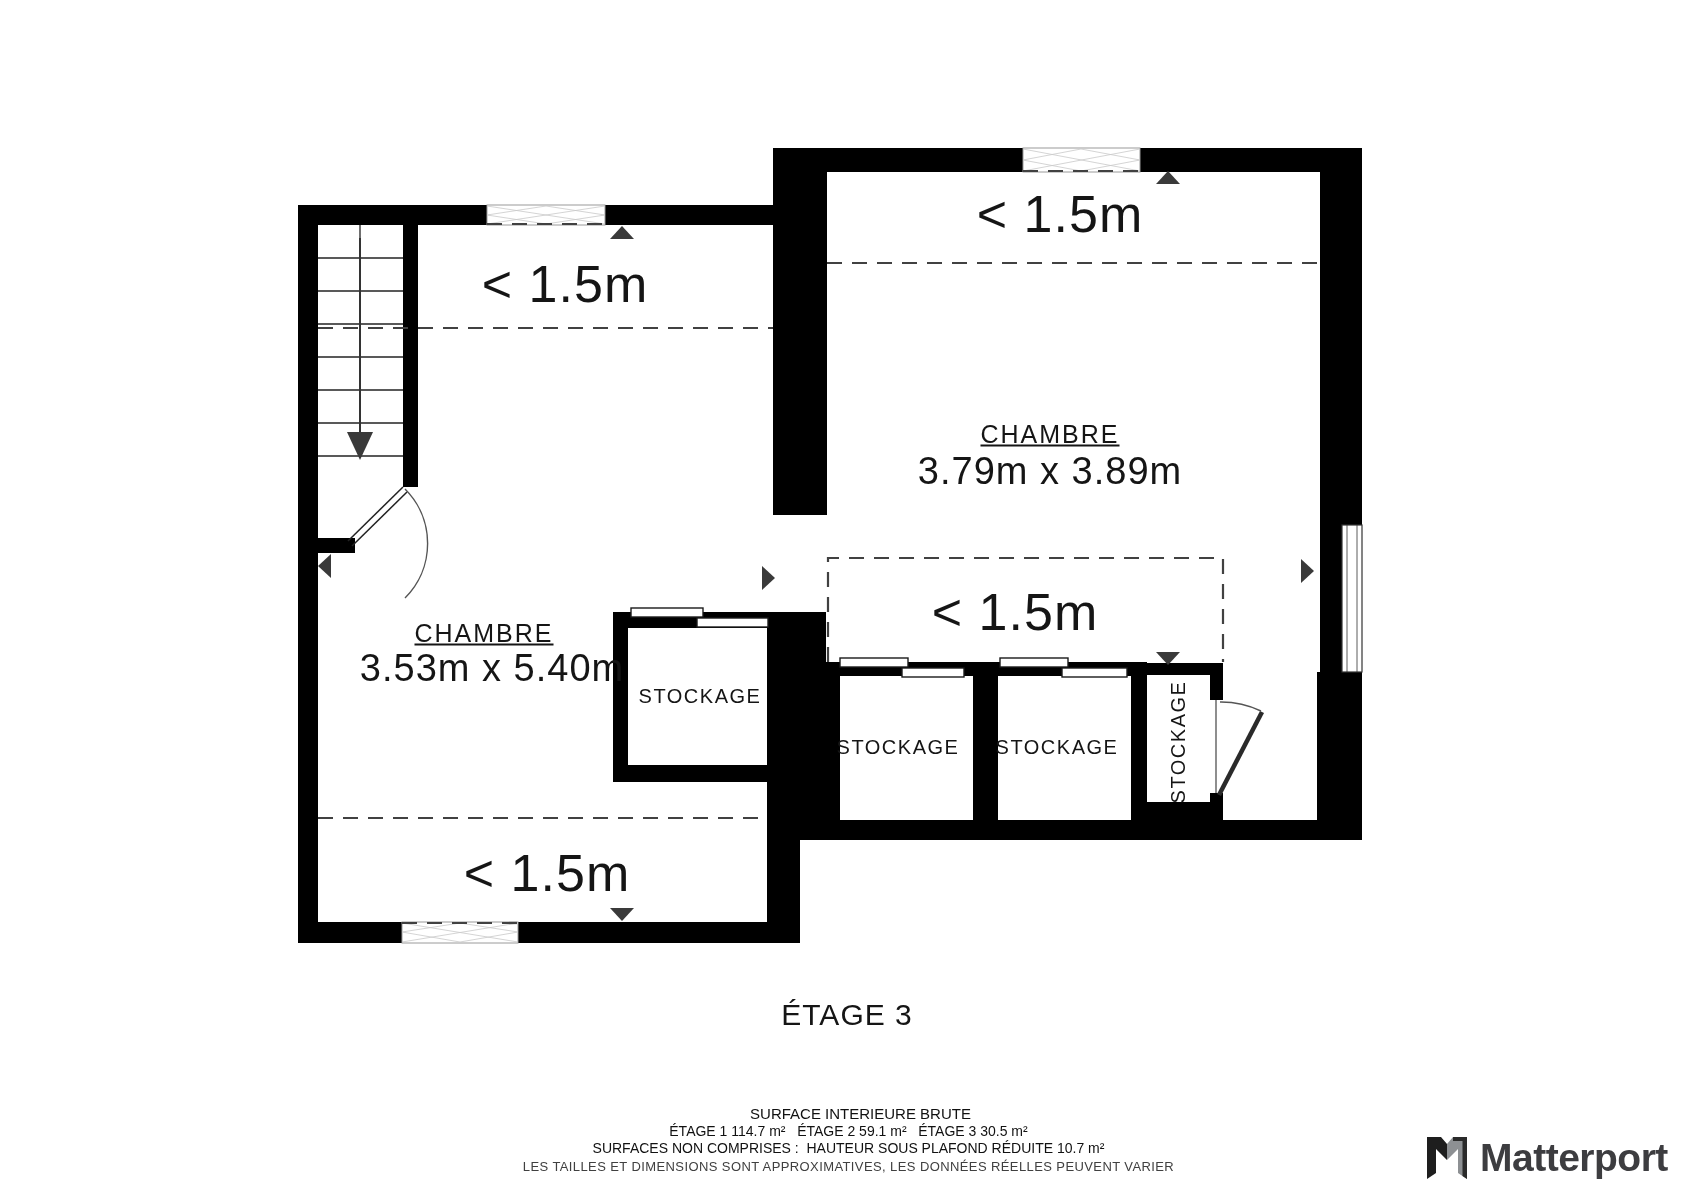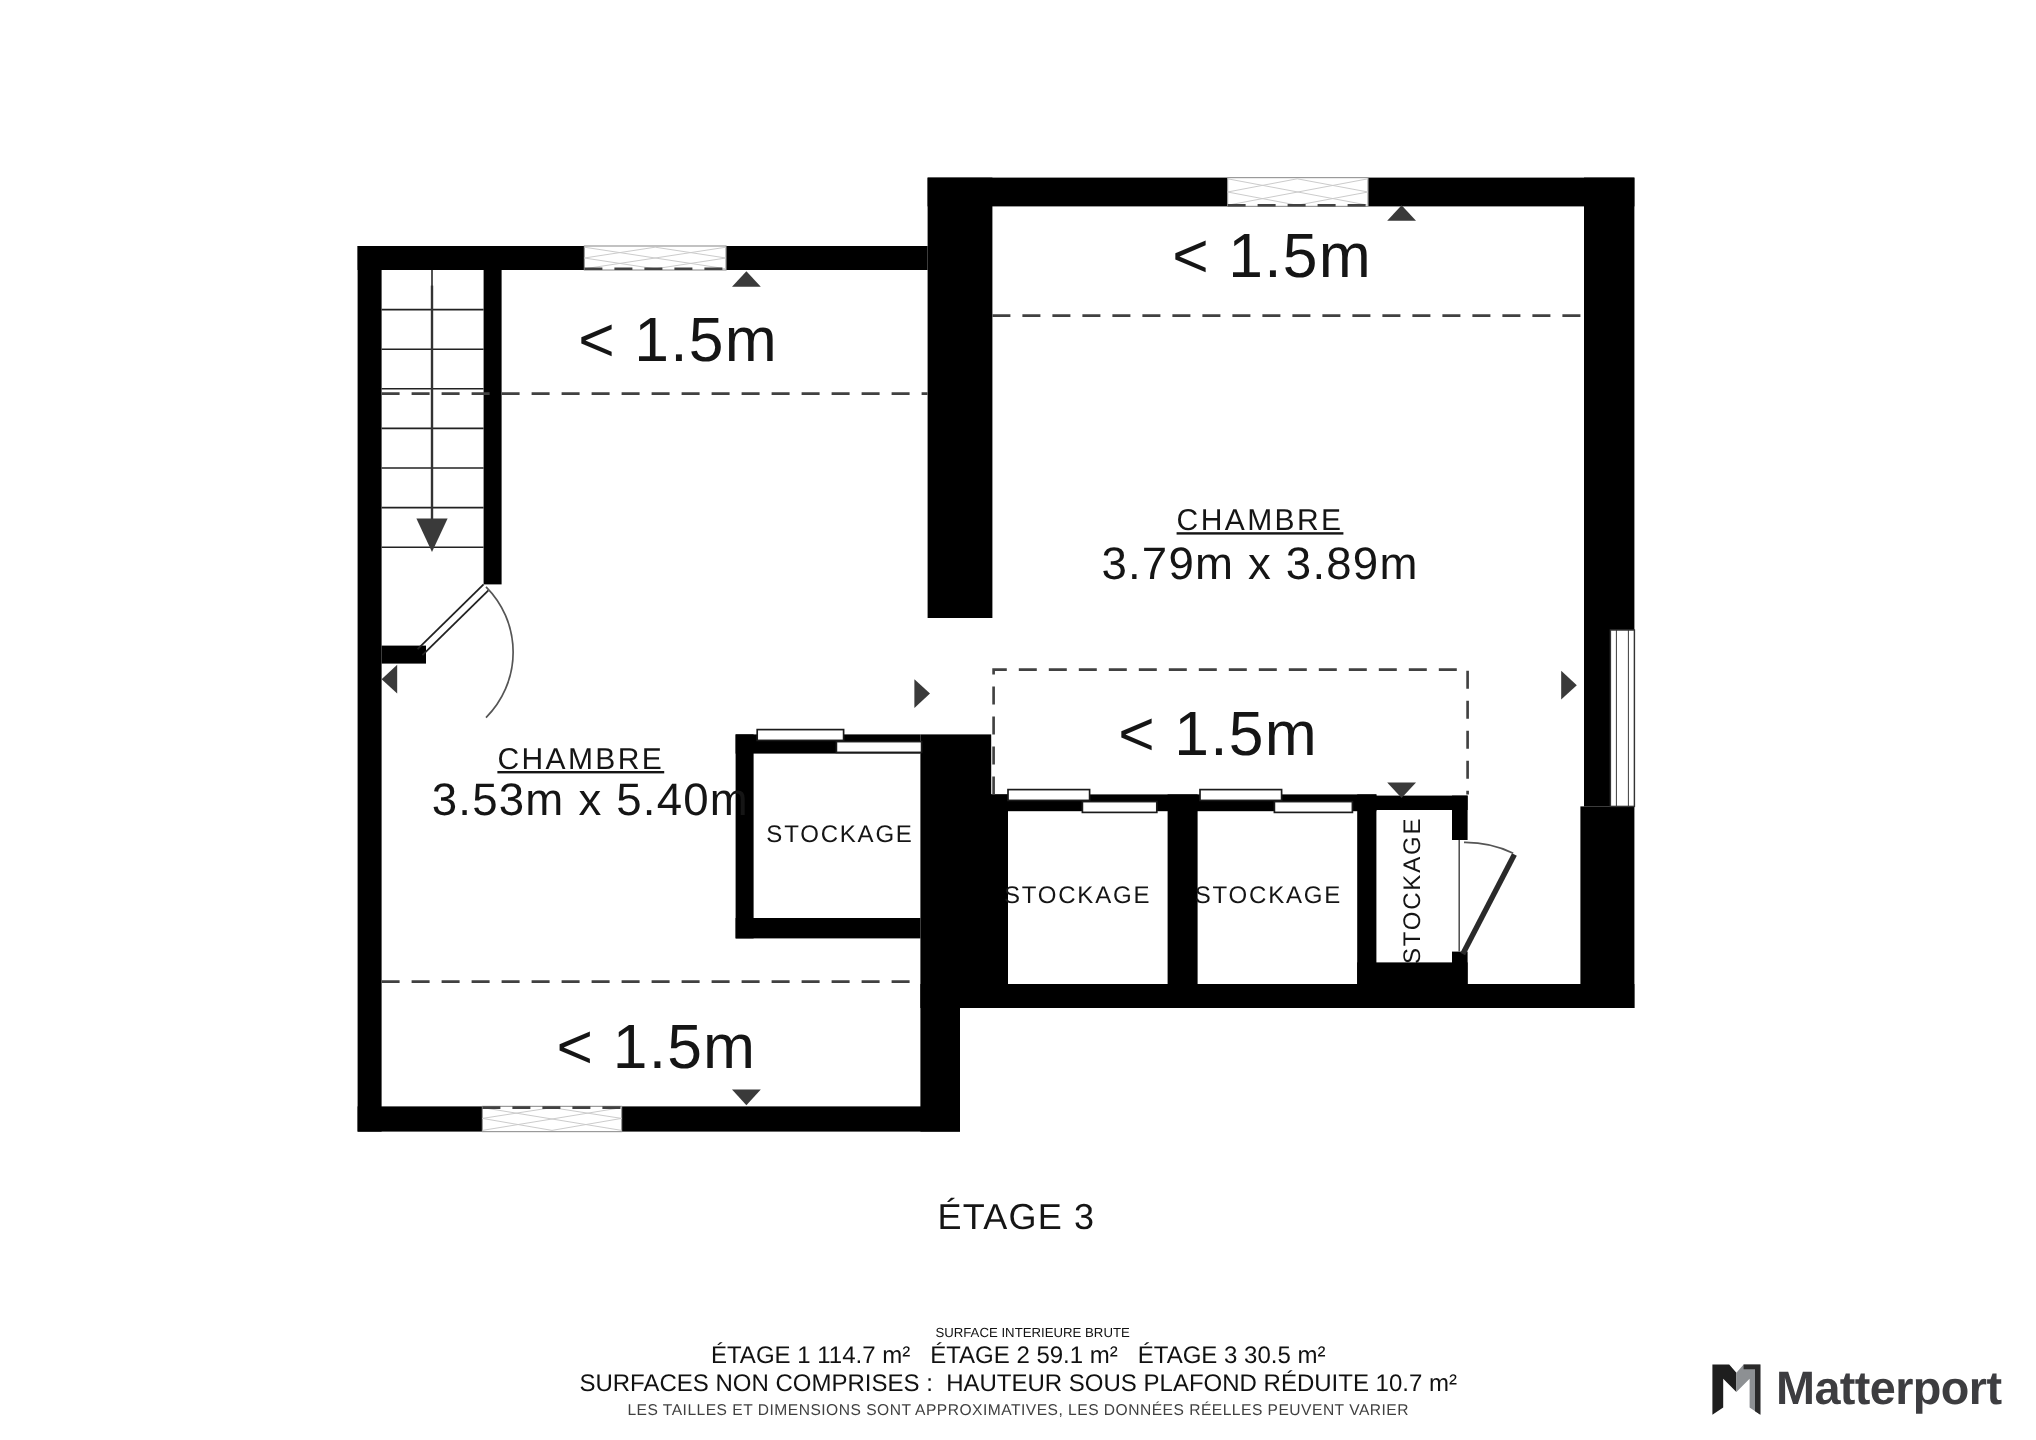--- a/index.html
+++ b/index.html
@@ -9,22 +9,22 @@
   svg.plan{position:absolute;left:0;top:0;}
   .lbl{position:absolute;transform:translate(-50%,-50%);white-space:pre;color:#151515;}
   .zone{font-size:52px;letter-spacing:1px;}
   .roomname{font-size:25px;letter-spacing:2px;text-decoration:underline;}
   .roomdims{font-size:38px;letter-spacing:1px;}
   .storage{font-size:20px;letter-spacing:1.5px;}
   .storage.vert{transform:translate(-50%,-50%) rotate(-90deg);}
   .floor-title{font-size:30px;letter-spacing:1px;}
   .footer{position:absolute;left:0;top:1106px;width:1697px;text-align:center;line-height:1.0;}
   .footer div{white-space:pre;}
-  .f-small{font-size:11px;margin-bottom:3px;padding-left:24px;}
-  .f-line{font-size:20px;margin-bottom:3px;}
+  .f-small{font-size:15px;margin-bottom:3px;padding-left:24px;}
+  .f-line{font-size:14px;margin-bottom:3px;}
   .f-disc{font-size:13px;color:#404040;margin-top:5px;letter-spacing:.4px;}
   .brand{position:absolute;left:1424px;top:1134px;display:flex;align-items:center;gap:10px;}
   .brand .word{font-size:39px;font-weight:bold;color:#3d3d40;letter-spacing:-0.5px;}
 </style>
 </head>
 <body>
 
 <div class="stage">
 
   <svg class="plan" width="1697" height="1200" viewBox="0 0 1697 1200">

